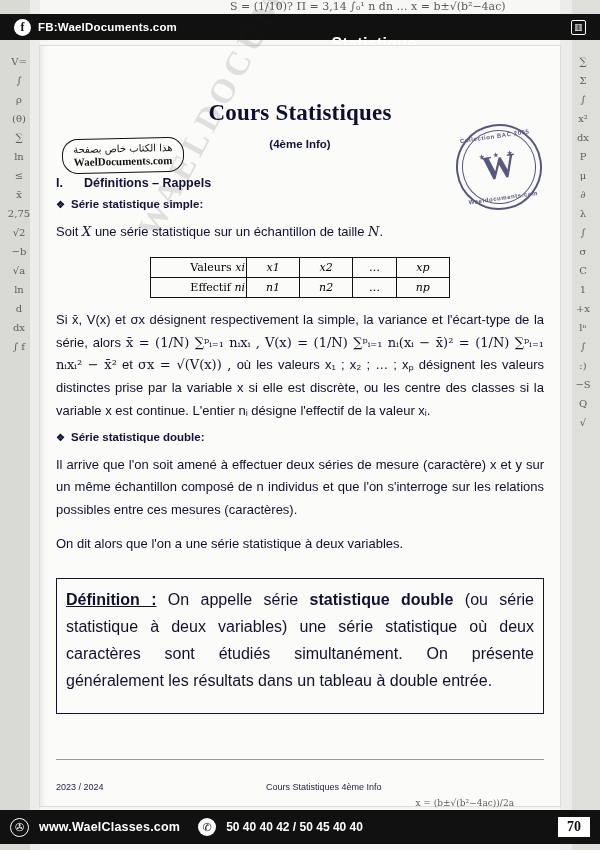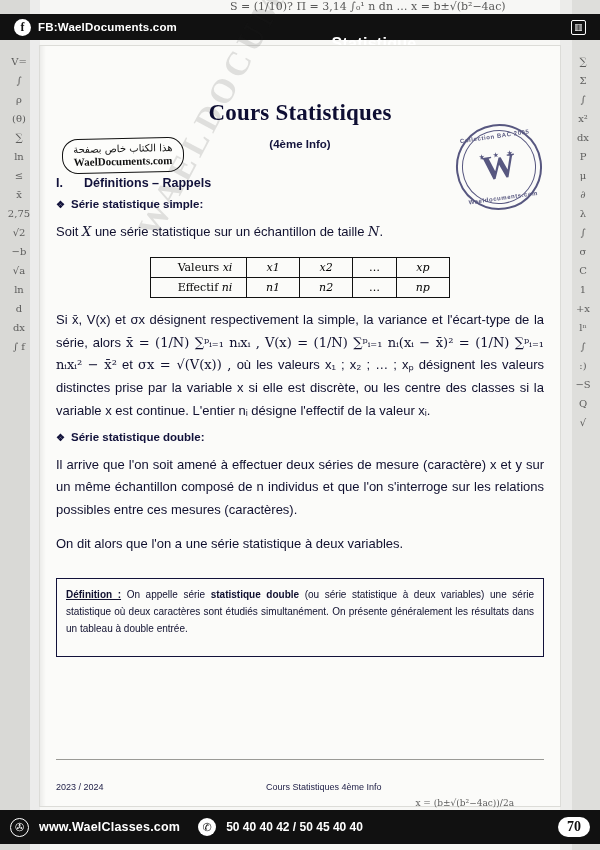--- a/index.html
+++ b/index.html
@@ -140,26 +140,26 @@
 
   
   table.stat {
     margin:13px auto 0; border-collapse:collapse; width:300px;
     background:transparent;
   }
   table.stat td {
     border:1.3px solid #111; height:20px; text-align:center;
     font-size:11px; font-family:"DejaVu Serif", serif;
   }
-  table.stat td.hdr { text-align:center; padding-left:14px; width:96px; }
+  table.stat td.hdr { text-align:right; padding-left:14px; width:96px; }
 
   
   .defbox {
     margin-top:22px; border:1.3px solid #11113a; padding:7px 9px 19px;
-    font-size:10px; line-height:1.7; color:#10102f; text-align:justify;
+    font-size:16px; line-height:1.7; color:#10102f; text-align:justify;
   }
   .defbox .lbl { font-weight:bold; text-decoration:underline; }
   .defbox b { font-weight:bold; }
 
   
   .sheet-footer {
     position:absolute; left:16px; right:16px; bottom:14px;
     border-top:1px solid #9a9a96; padding-top:22px;
     display:flex; justify-content:space-between; align-items:baseline;
     font-size:9px; color:#23234a;
@@ -177,21 +177,21 @@
     display:flex;align-items:center;justify-content:center;font-size:11px;
   }
   .botbar .site { font-size:12.5px; font-weight:bold; letter-spacing:.2px;}
   .phone-ico {
     width:18px;height:18px;border-radius:50%;background:#fff;color:#111;
     display:flex;align-items:center;justify-content:center;font-size:11px; margin-left:8px;
   }
   .botbar .phone { font-size:12px; font-weight:bold; }
   .pagebox {
     margin-left:auto; background:#fff; color:#111; font-weight:bold;
-    font-size:14px; padding:2px 9px; border-radius:10px;
+    font-size:14px; padding:2px 9px; border-radius:0;
     font-family:"Liberation Serif", serif;
   }
   .bot-scribble {
     position:absolute; right:86px; bottom:42px; font-size:9px;
     font-family:"DejaVu Serif", serif; color:#333; opacity:.8;
   }
 </style>
 </head>
 <body>
 

